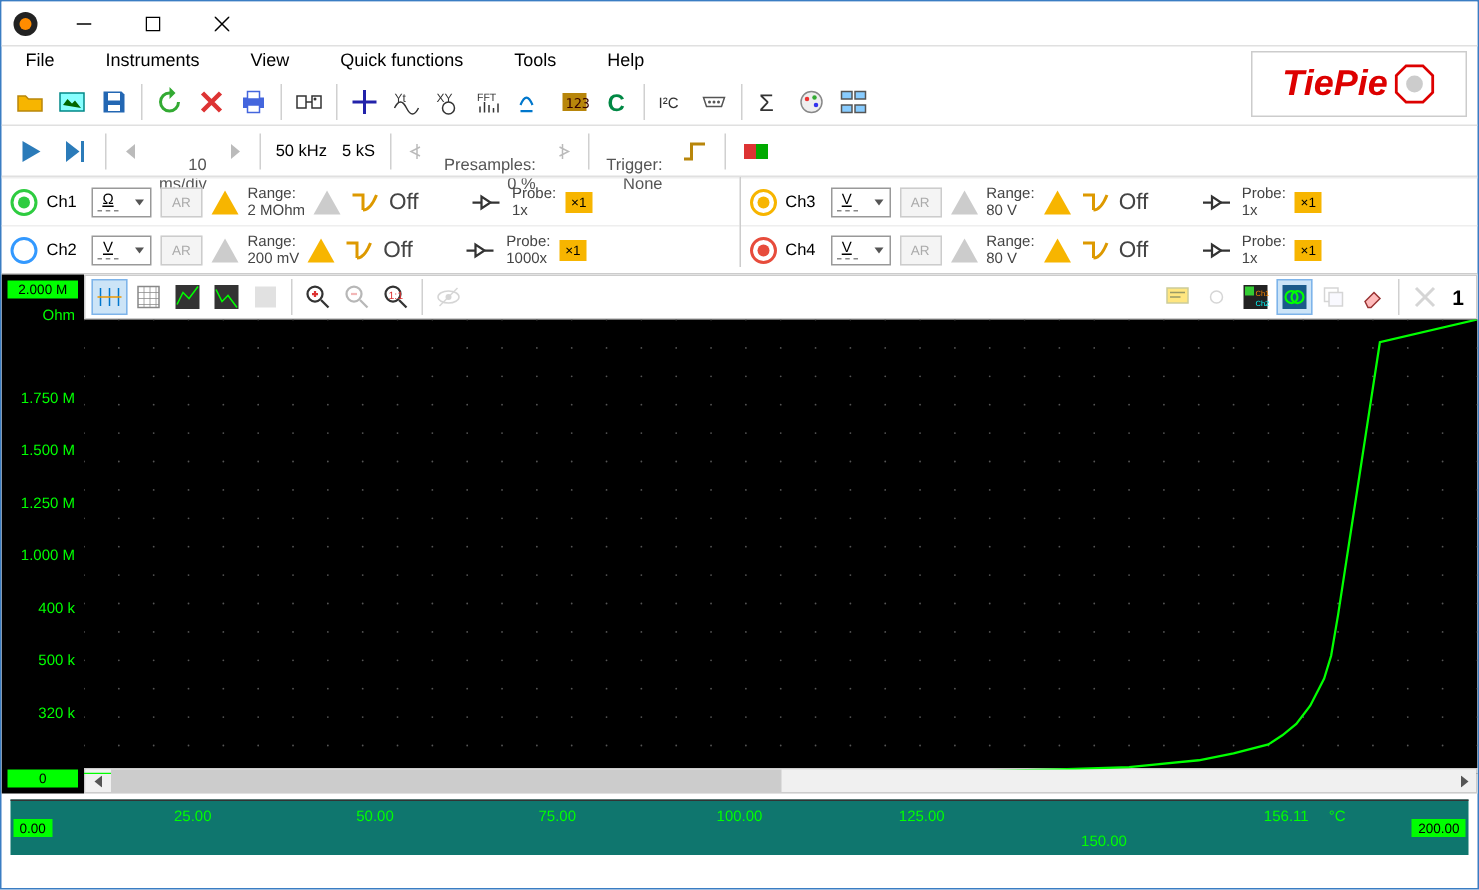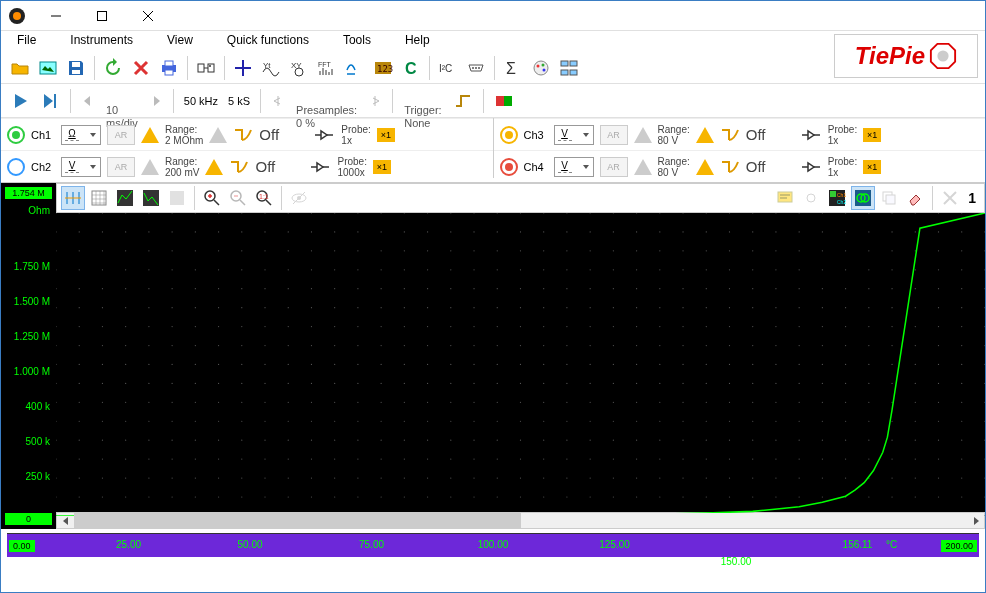--- a/index.html
+++ b/index.html
@@ -14,21 +14,21 @@
 .menubar { height: 22px; display: flex; align-items: flex-start; padding: 0 8px; gap: 18px; }
 .menubar .menuitem { padding: 2px 8px; font-size: 12px; cursor: default; }
 .logo-area { position: absolute; right: 8px; top: 34px; width: 144px; height: 44px; border: 1px solid #ccc; display: flex; align-items: center; justify-content: center; background: #fff; }
 .logo-area .brand { color: #d00; font-weight: bold; font-size: 24px; font-style: italic; }
 .logo-area .oct { width: 28px; height: 28px; margin-left: 4px; }
 .toolbar { display: flex; align-items: center; padding: 2px 6px; gap: 2px; flex-wrap: wrap; border-bottom: 1px solid #e0e0e0; min-height: 30px; }
 .tbtn { width: 26px; height: 26px; display: flex; align-items: center; justify-content: center; border: 1px solid transparent; cursor: default; }
 .tbtn svg { width: 20px; height: 20px; }
 .sep { width: 1px; height: 24px; background: #d0d0d0; margin: 0 3px; }
 .secrow { display: flex; align-items: center; padding: 2px 6px; gap: 4px; border-bottom: 1px solid #e0e0e0; height: 34px; font-size: 11px; }
-.seclabel { display: flex; flex-direction: column; align-items: flex-start; justify-content: center; line-height: 1.1; padding: 0 4px; color: #555; margin-top: 32px; }
+.seclabel { display: flex; flex-direction: column; align-items: flex-end; justify-content: center; line-height: 1.1; padding: 0 4px; color: #555; margin-top: 32px; }
 .arrowbtn { width: 20px; height: 26px; display: flex; align-items: center; justify-content: center; }
 .arrowbtn svg { width: 12px; height: 12px; fill: #bbb; }
 .channels { display: flex; border-bottom: 1px solid #ccc; }
 .chcol { flex: 1; display: flex; flex-direction: column; }
 .chrow { display: flex; align-items: center; height: 32px; padding: 0 6px; gap: 6px; border-top: 1px solid #eee; }
 .chbull { width: 18px; height: 18px; border-radius: 50%; border: 2px solid; display:flex; align-items:center; justify-content:center; }
 .chbull .inner{width:8px;height:8px;border-radius:50%;}
 .chlabel { font-size: 11px; width: 24px; }
 .unitbox { width: 40px; height: 20px; border: 1px solid #999; display: flex; align-items: center; justify-content: space-between; padding: 0 3px; font-size: 10px; background: #fff; }
 .unitbox svg{width:8px;height:8px;fill:#555;}
@@ -52,21 +52,21 @@
 .chart-toolbar{height:30px;background:#fff;border:1px solid #ccc;display:flex;align-items:center;padding:0 4px;gap:2px;}
 .chart-toolbar .spacer{flex:1;}
 .chart-canvas{flex:1;background:#000;position:relative;}
 .dots-grid{position:absolute;inset:0;}
 .trace{position:absolute;inset:0;}
 .hscroll{height:17px;background:#f0f0f0;border:1px solid #ccc;display:flex;align-items:center;}
 .hscroll .sbbtn{width:17px;height:15px;display:flex;align-items:center;justify-content:center;background:#f0f0f0;}
 .hscroll .sbbtn svg{width:8px;height:8px;fill:#555;}
 .hscroll .track{flex:1;height:15px;background:#f0f0f0;position:relative;}
 .hscroll .thumb{position:absolute;left:0;width:50%;height:100%;background:#ccc;}
-.xaxis{height:24px;background:#6d28d9;display:flex;align-items:center;position:relative;margin:4px 6px 0 6px;border-top:1px solid #333;}
+.xaxis{height:37px;background:#0f766e;display:flex;align-items:center;position:relative;margin:4px 6px 0 6px;border-top:1px solid #333;}
 .xaxis .xlabel{position:absolute;color:#0f0;font-size:10px;transform:translateX(-50%);}
 .xaxis .badge{position:absolute;background:#0f0;color:#000;font-size:9px;padding:1px 4px;}
 .smallbtn{width:24px;height:24px;display:flex;align-items:center;justify-content:center;border:1px solid transparent;}
 .smallbtn svg{width:18px;height:18px;}
 .smallbtn.sel{border:1px solid #7eb4ea;background:#cce4f7;}
 .disabled svg{opacity:.35;}
 .num1{font-weight:bold;font-size:14px;margin:0 4px;}
 </style>
 </head>
 <body>
@@ -453,24 +453,24 @@
           <span>Probe:</span>
           <span>1x</span>
         </div>
     <div class="yellowtag">×1</div>
   </div>
   </div>
 </div>
 
 <div class="graph-area">
   <div class="yaxis" id="yaxis">
-    <div class="unit-top">1.754 M</div>
+    <div class="unit-top">2.000 M</div>
     <div class="ohmlabel">Ohm</div>
     <div class="unit-bot">0</div>
-  <div class="ylabel" style="top: 293px;">250 k</div>
+  <div class="ylabel" style="top: 293px;">320 k</div>
       <div class="ylabel" style="top: 258px;">500 k</div>
       <div class="ylabel" style="top: 223px;">400 k</div>
       <div class="ylabel" style="top: 188px;">1.000 M</div>
       <div class="ylabel" style="top: 153px;">1.250 M</div>
       <div class="ylabel" style="top: 118px;">1.500 M</div>
       <div class="ylabel" style="top: 83px;">1.750 M</div>
     </div>
   <div class="chart-wrap">
     <div class="chart-toolbar">
       <div class="smallbtn sel">

